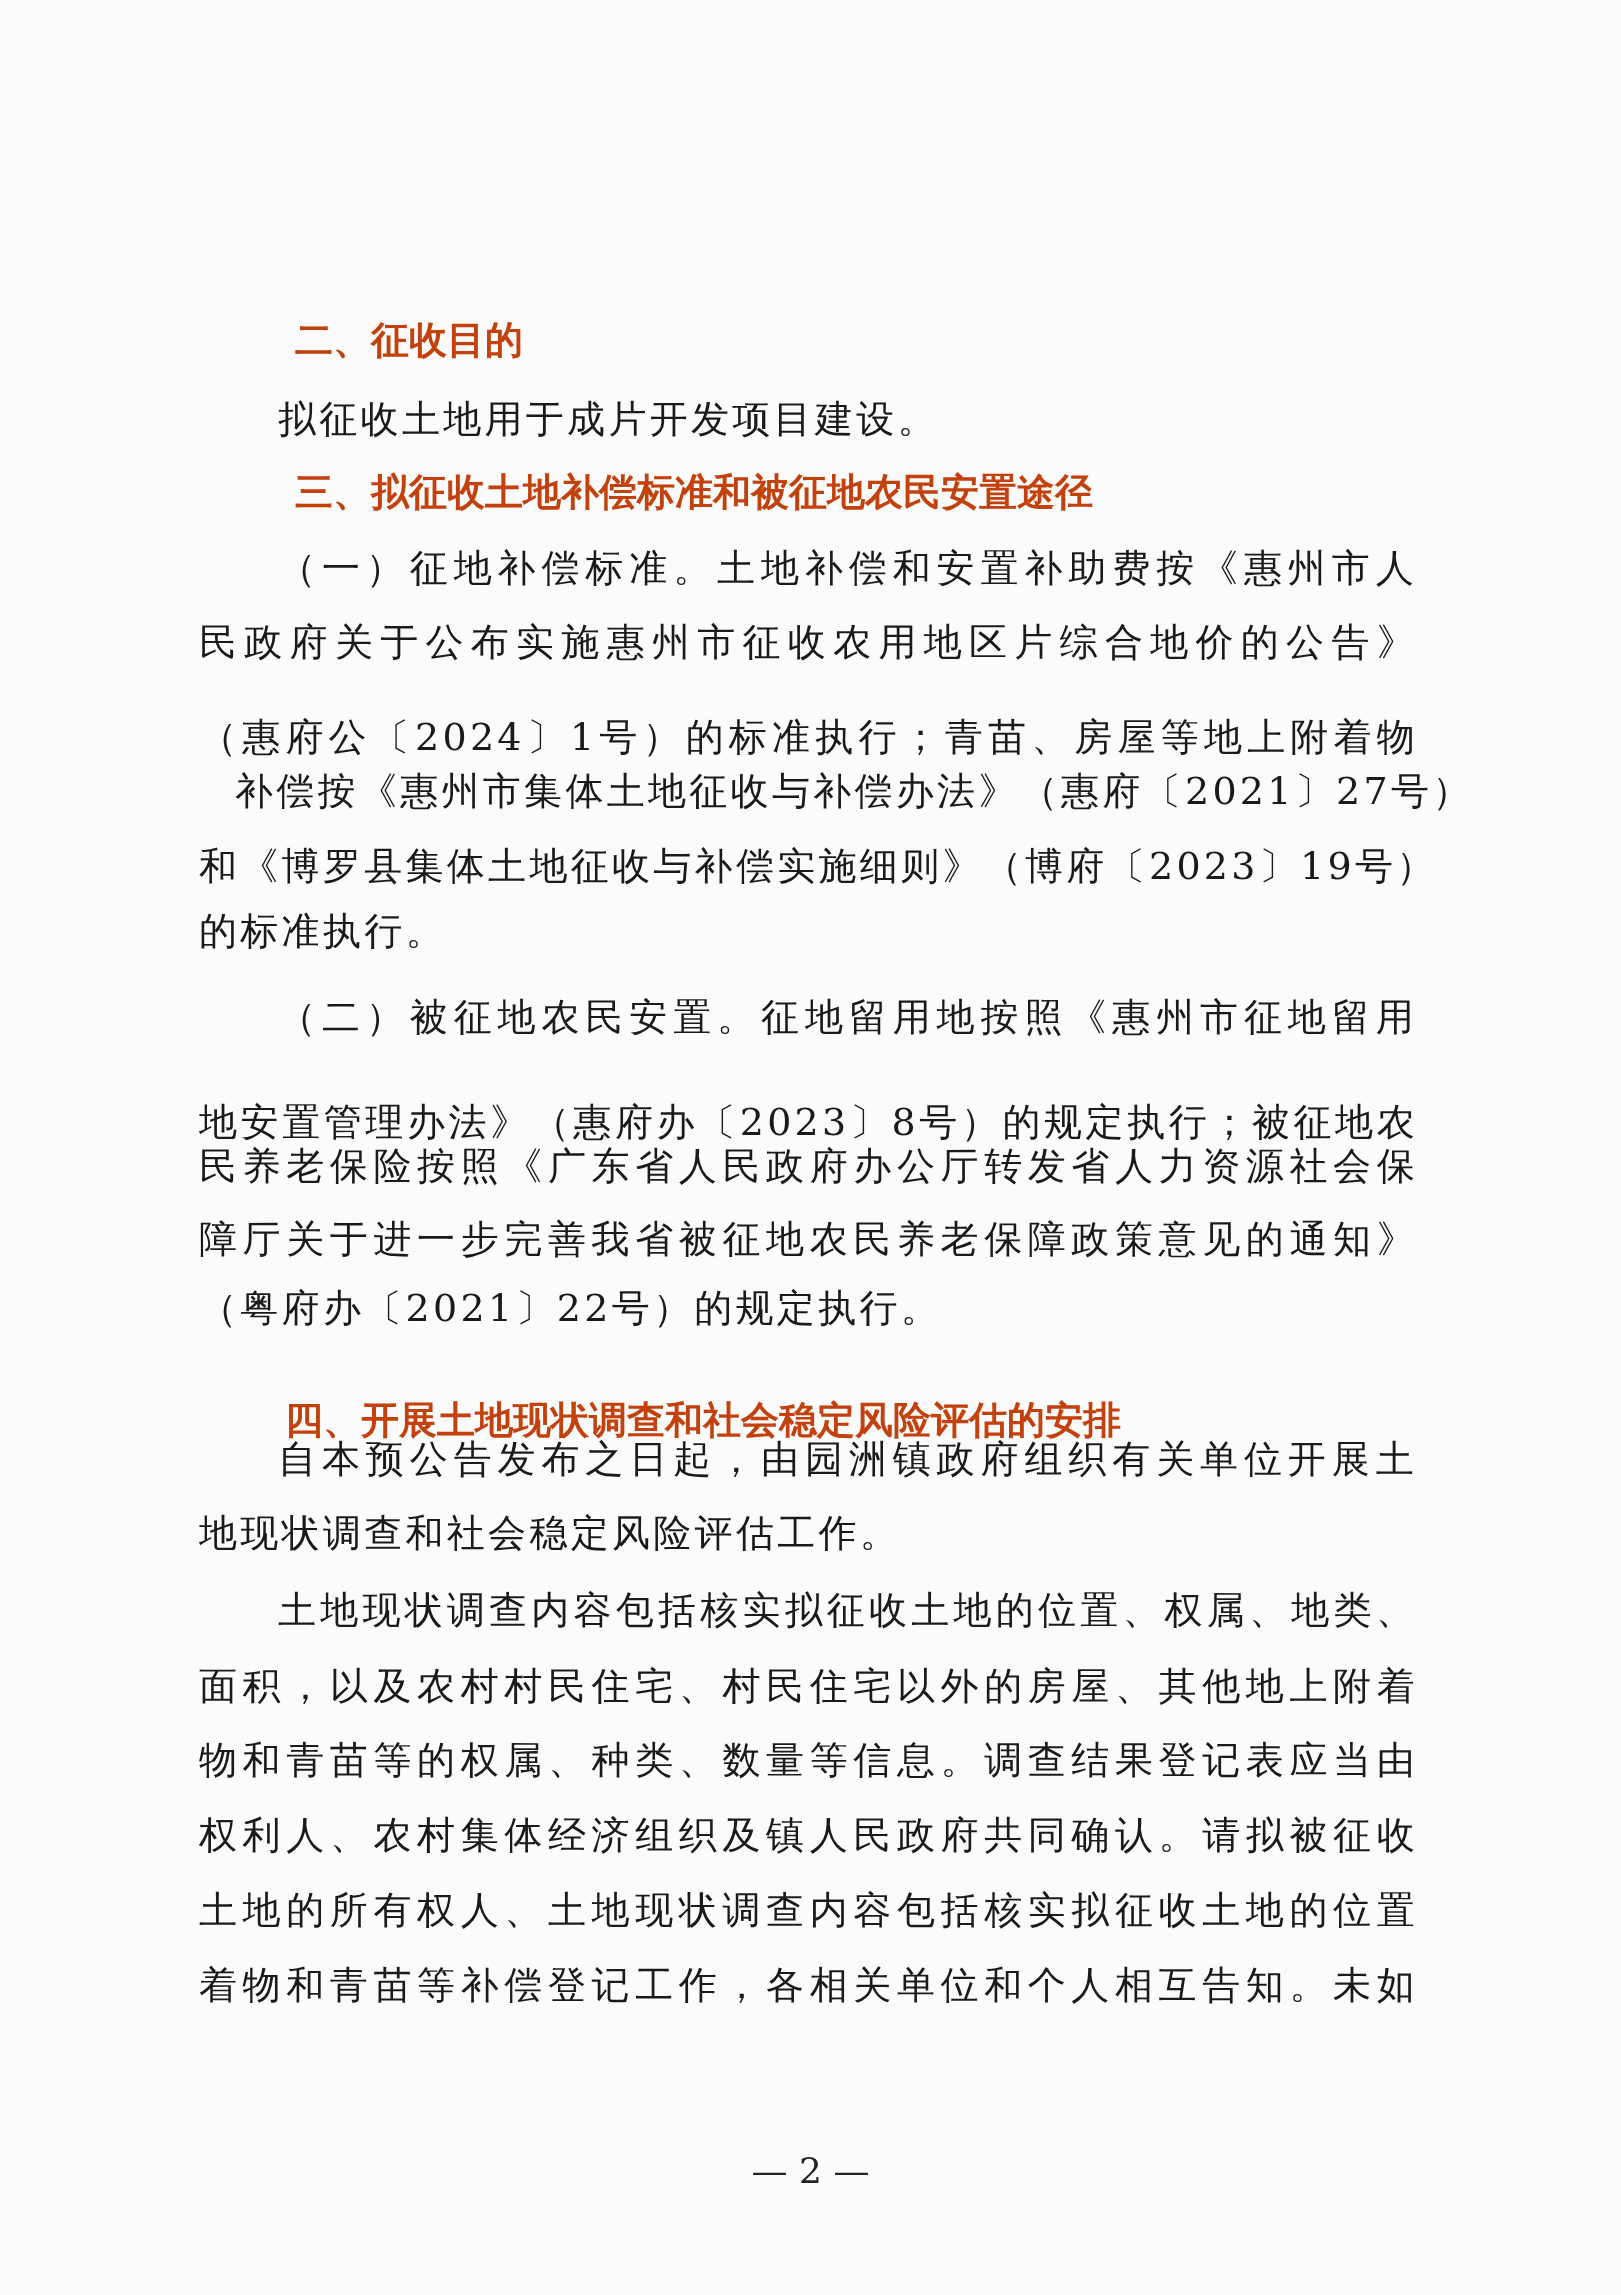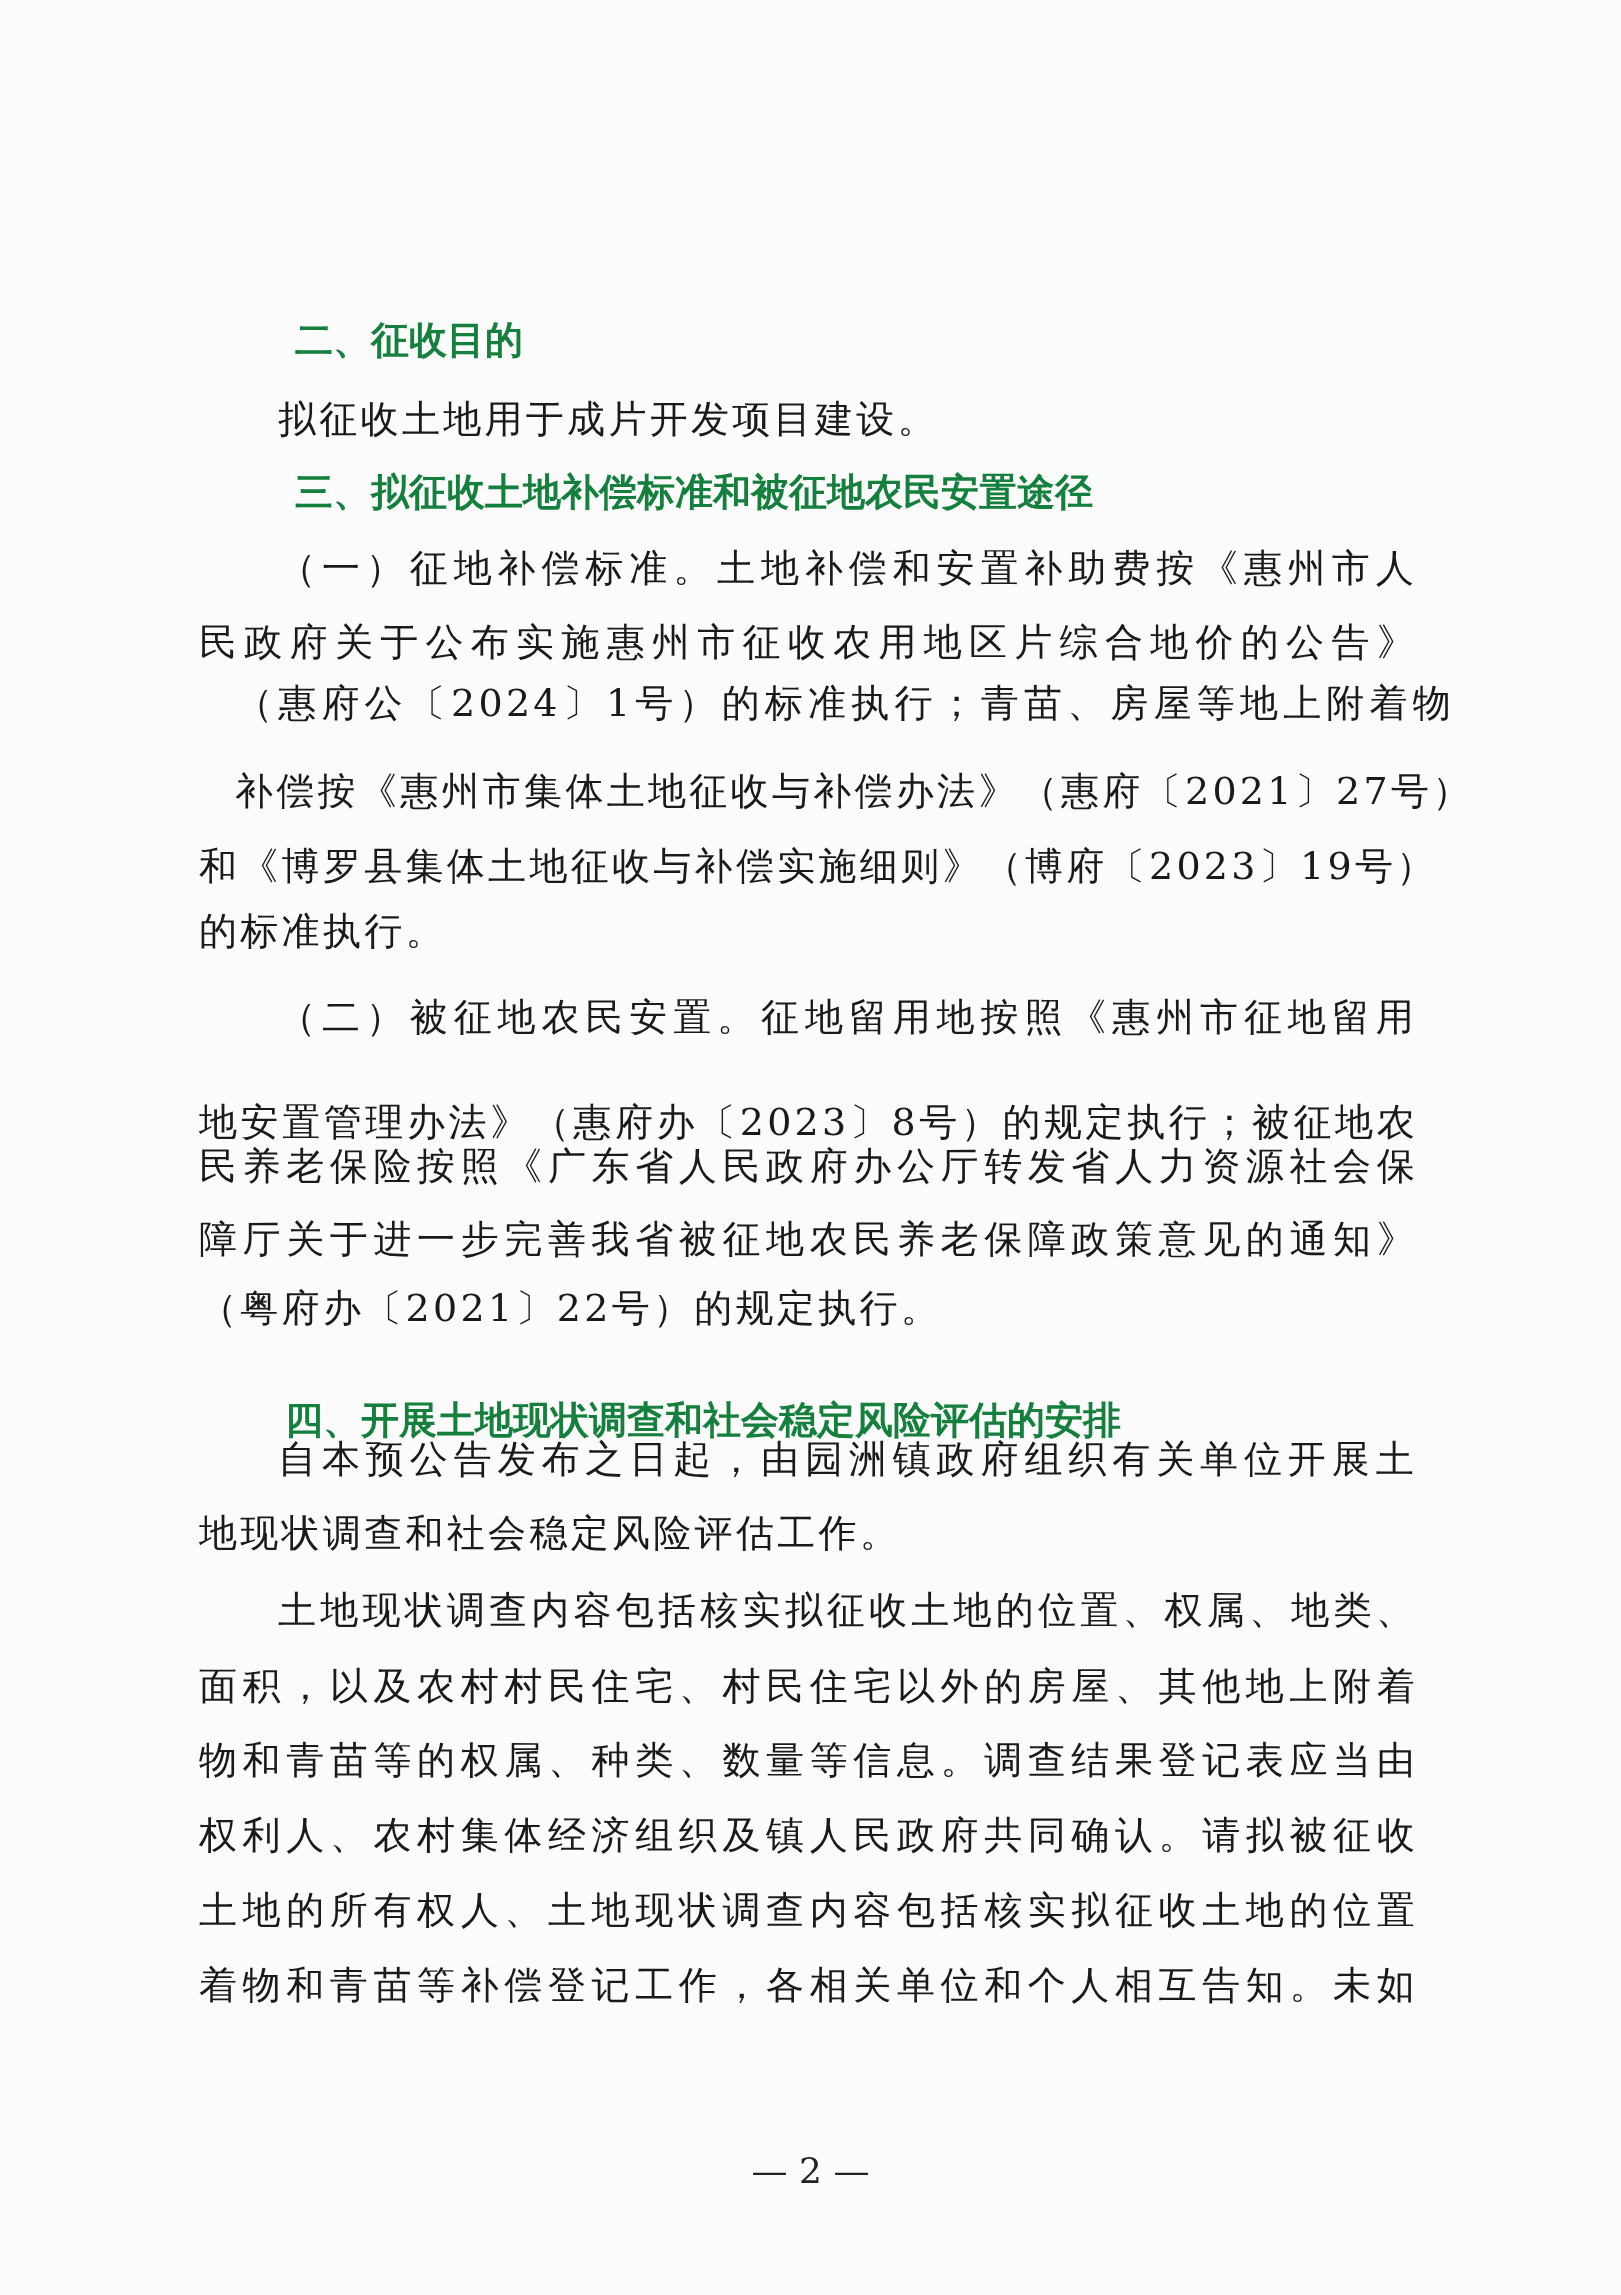--- a/index.html
+++ b/index.html
@@ -25,21 +25,21 @@
   .line.last { text-align-last: left; }
   .line.indent { left: 278px; width: 1139px; }
   .heading {
     position: absolute;
     left: 295px;
     font-family: "DejaVu Sans", "Liberation Sans", sans-serif;
     font-weight: bold;
     font-size: 38px;
     line-height: 46px;
     white-space: nowrap;
-    color: #15803d;
+    color: #c2410c;
   }
   .page-number {
     position: absolute;
     left: 0; width: 1621px;
     top: 2150px;
     text-align: center;
     font-size: 36px;
     font-family: "DejaVu Serif", "Liberation Serif", serif;
     color: #222;
   }
@@ -49,21 +49,21 @@
 
 <div>
 
   <div class="heading" style="top:317px;">二、征收目的</div>
   <div class="line indent last" style="top:396px;">拟征收土地用于成片开发项目建设。</div>
 
   <div class="heading" style="top:469px;">三、拟征收土地补偿标准和被征地农民安置途径</div>
 
   <div class="line indent" style="top:545px;">（一）征地补偿标准。土地补偿和安置补助费按《惠州市人</div>
   <div class="line" style="top:619px;">民政府关于公布实施惠州市征收农用地区片综合地价的公告》</div>
-  <div class="line" style="top:680px;margin-left:36px;">（惠府公〔2024〕1号）的标准执行；青苗、房屋等地上附着物</div>
+  <div class="line" style="top:714px;">（惠府公〔2024〕1号）的标准执行；青苗、房屋等地上附着物</div>
   <div class="line" style="top:768px;margin-left:36px;">补偿按《惠州市集体土地征收与补偿办法》（惠府〔2021〕27号）</div>
   <div class="line" style="top:843px;">和《博罗县集体土地征收与补偿实施细则》（博府〔2023〕19号）</div>
   <div class="line last" style="top:908px;">的标准执行。</div>
 
   <div class="line indent" style="top:994px;">（二）被征地农民安置。征地留用地按照《惠州市征地留用</div>
   <div class="line" style="top:1068px;margin-top:31px;">地安置管理办法》（惠府办〔2023〕8号）的规定执行；被征地农</div>
   <div class="line" style="top:1143px;">民养老保险按照《广东省人民政府办公厅转发省人力资源社会保</div>
   <div class="line" style="top:1216px;">障厅关于进一步完善我省被征地农民养老保障政策意见的通知》</div>
   <div class="line last" style="top:1285px;">（粤府办〔2021〕22号）的规定执行。</div>
 

